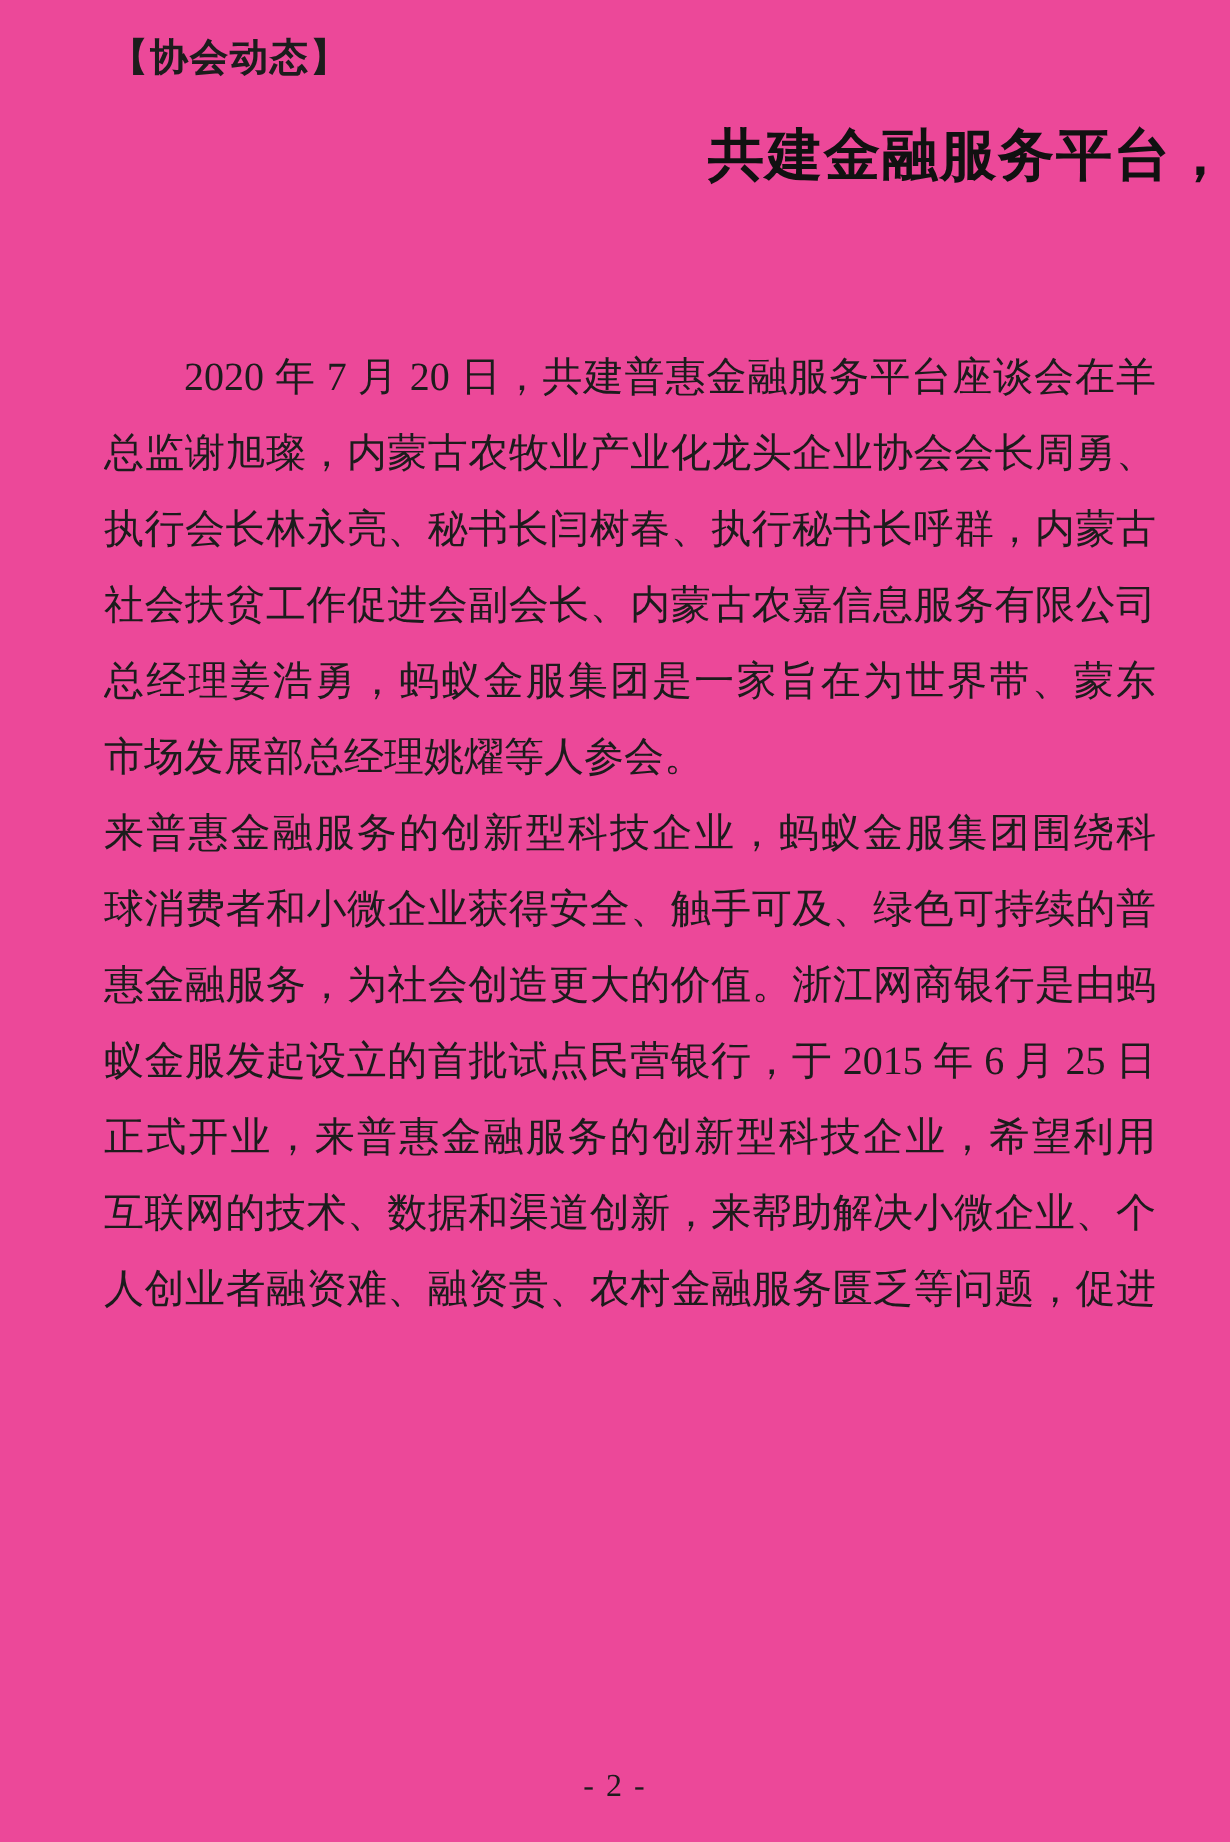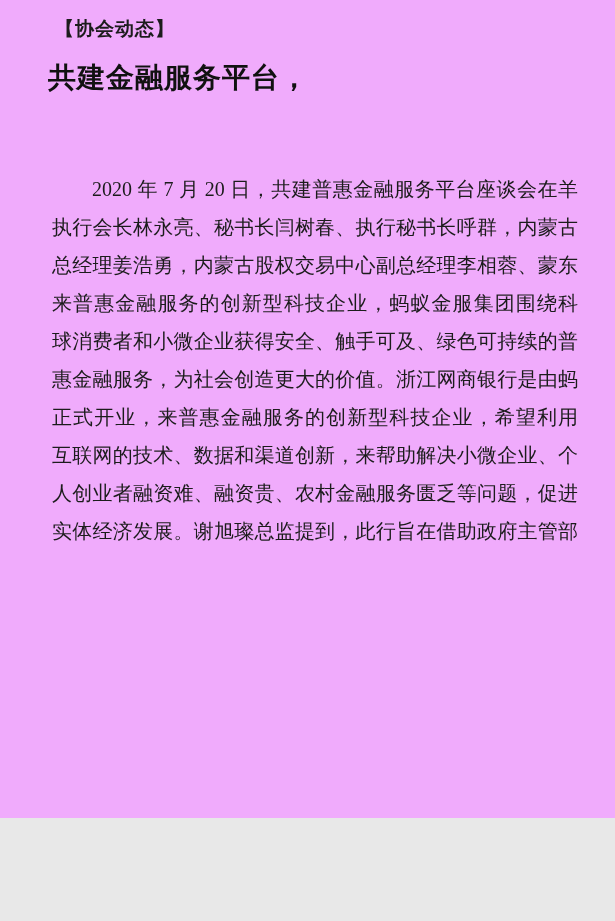--- a/index.html
+++ b/index.html
@@ -3,49 +3,48 @@
 <meta charset="utf-8">
 <style>
   html, body {
     margin: 0;
     padding: 0;
     background: #e8e8e8;
   }
   .page {
     position: relative;
     width: 615px;
-    height: 818px;
+    height: 921px;
     margin: 0 auto;
-    background: #f0abfc;
+    background: #ec4899;
     color: #1c1c1c;
     font-family: "Liberation Serif", serif;
     overflow: hidden;
   }
   .section-label {
     position: absolute;
     left: 55px;
     top: 16px;
     font-family: "Liberation Sans", sans-serif;
     font-weight: 700;
     font-size: 19px;
     letter-spacing: 1px;
     color: #1c1c1c;
   }
   .doc-title {
     position: absolute;
     top: 50px;
     left: 0;
     right: 0;
     margin: 0;
-    text-align: left;
+    text-align: right;
     font-family: Liberation Sans, sans-serif;
     font-weight: 700;
     font-size: 28px;
     color: #111111;
-    padding-left: 48px;
   }
   .doc-title .title-line {
     display: block;
     line-height: 55px;
     letter-spacing: 1px;
   }
   .body-text {
     position: absolute;
     top: 170px;
     left: 52px;
@@ -89,40 +88,43 @@
   <h1 class="doc-title">
     <span class="title-line">共建金融服务平台，</span>
   </h1>
 
   <div class="body-text">
 
       <div class="line indent fill">2020 年 7 月 20 日，共建普惠金融服务平台座谈会在羊</div>
 
 
 
+      <div class="line fill">总监谢旭璨，内蒙古农牧业产业化龙头企业协会会长周勇、</div>
 
       <div class="line fill">执行会长林永亮、秘书长闫树春、执行秘书长呼群，内蒙古</div>
 
+      <div class="line fill">社会扶贫工作促进会副会长、内蒙古农嘉信息服务有限公司</div>
 
-      <div class="line fill">总经理姜浩勇，内蒙古股权交易中心副总经理李相蓉、蒙东</div>
+      <div class="line fill">总经理姜浩勇，蚂蚁金服集团是一家旨在为世界带、蒙东</div>
 
+      <div class="line">市场发展部总经理姚燿等人参会。</div>
 
 
       <div class="line fill">来普惠金融服务的创新型科技企业，蚂蚁金服集团围绕科</div>
 
 
       <div class="line fill">球消费者和小微企业获得安全、触手可及、绿色可持续的普</div>
 
       <div class="line fill">惠金融服务，为社会创造更大的价值。浙江网商银行是由蚂</div>
 
+      <div class="line fill">蚁金服发起设立的首批试点民营银行，于 2015 年 6 月 25 日</div>
 
       <div class="line fill">正式开业，来普惠金融服务的创新型科技企业，希望利用</div>
 
       <div class="line fill">互联网的技术、数据和渠道创新，来帮助解决小微企业、个</div>
 
       <div class="line fill">人创业者融资难、融资贵、农村金融服务匮乏等问题，促进</div>
 
-      <div class="line fill">实体经济发展。谢旭璨总监提到，此行旨在借助政府主管部</div>
     </div>
 
   <div class="page-footer">- 2 -</div>
 
 </div>
 
 </body></html>

